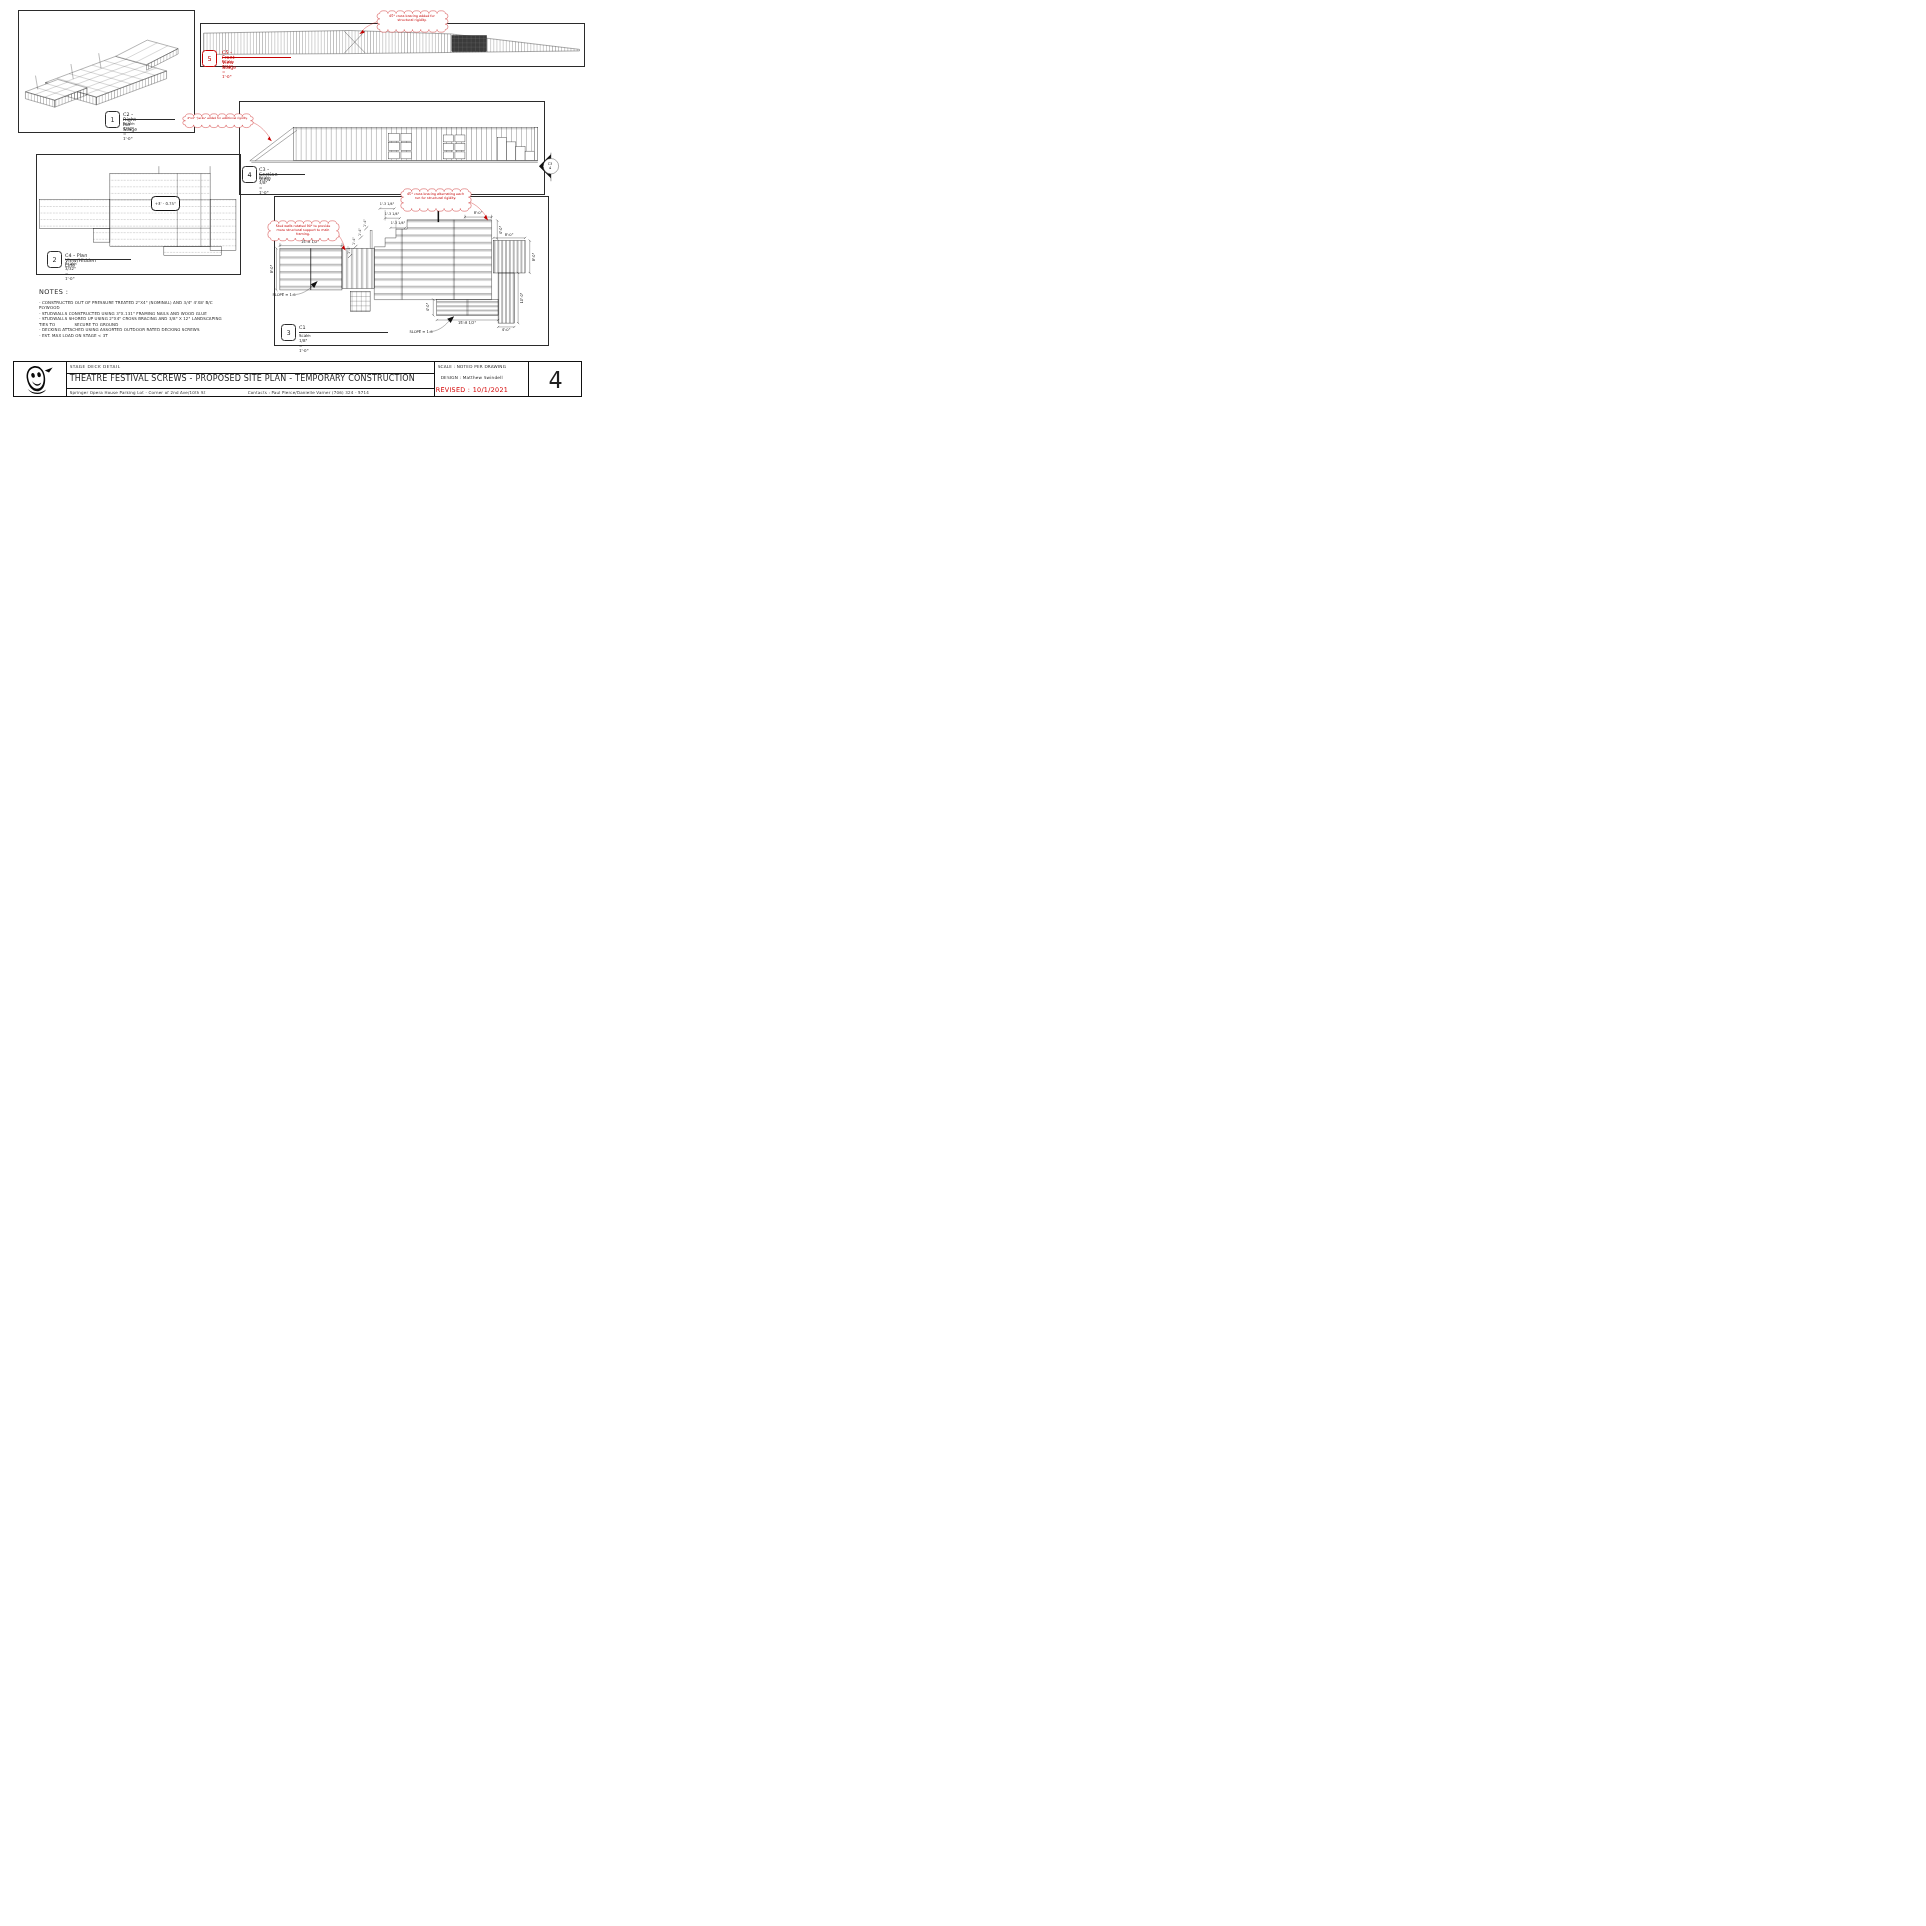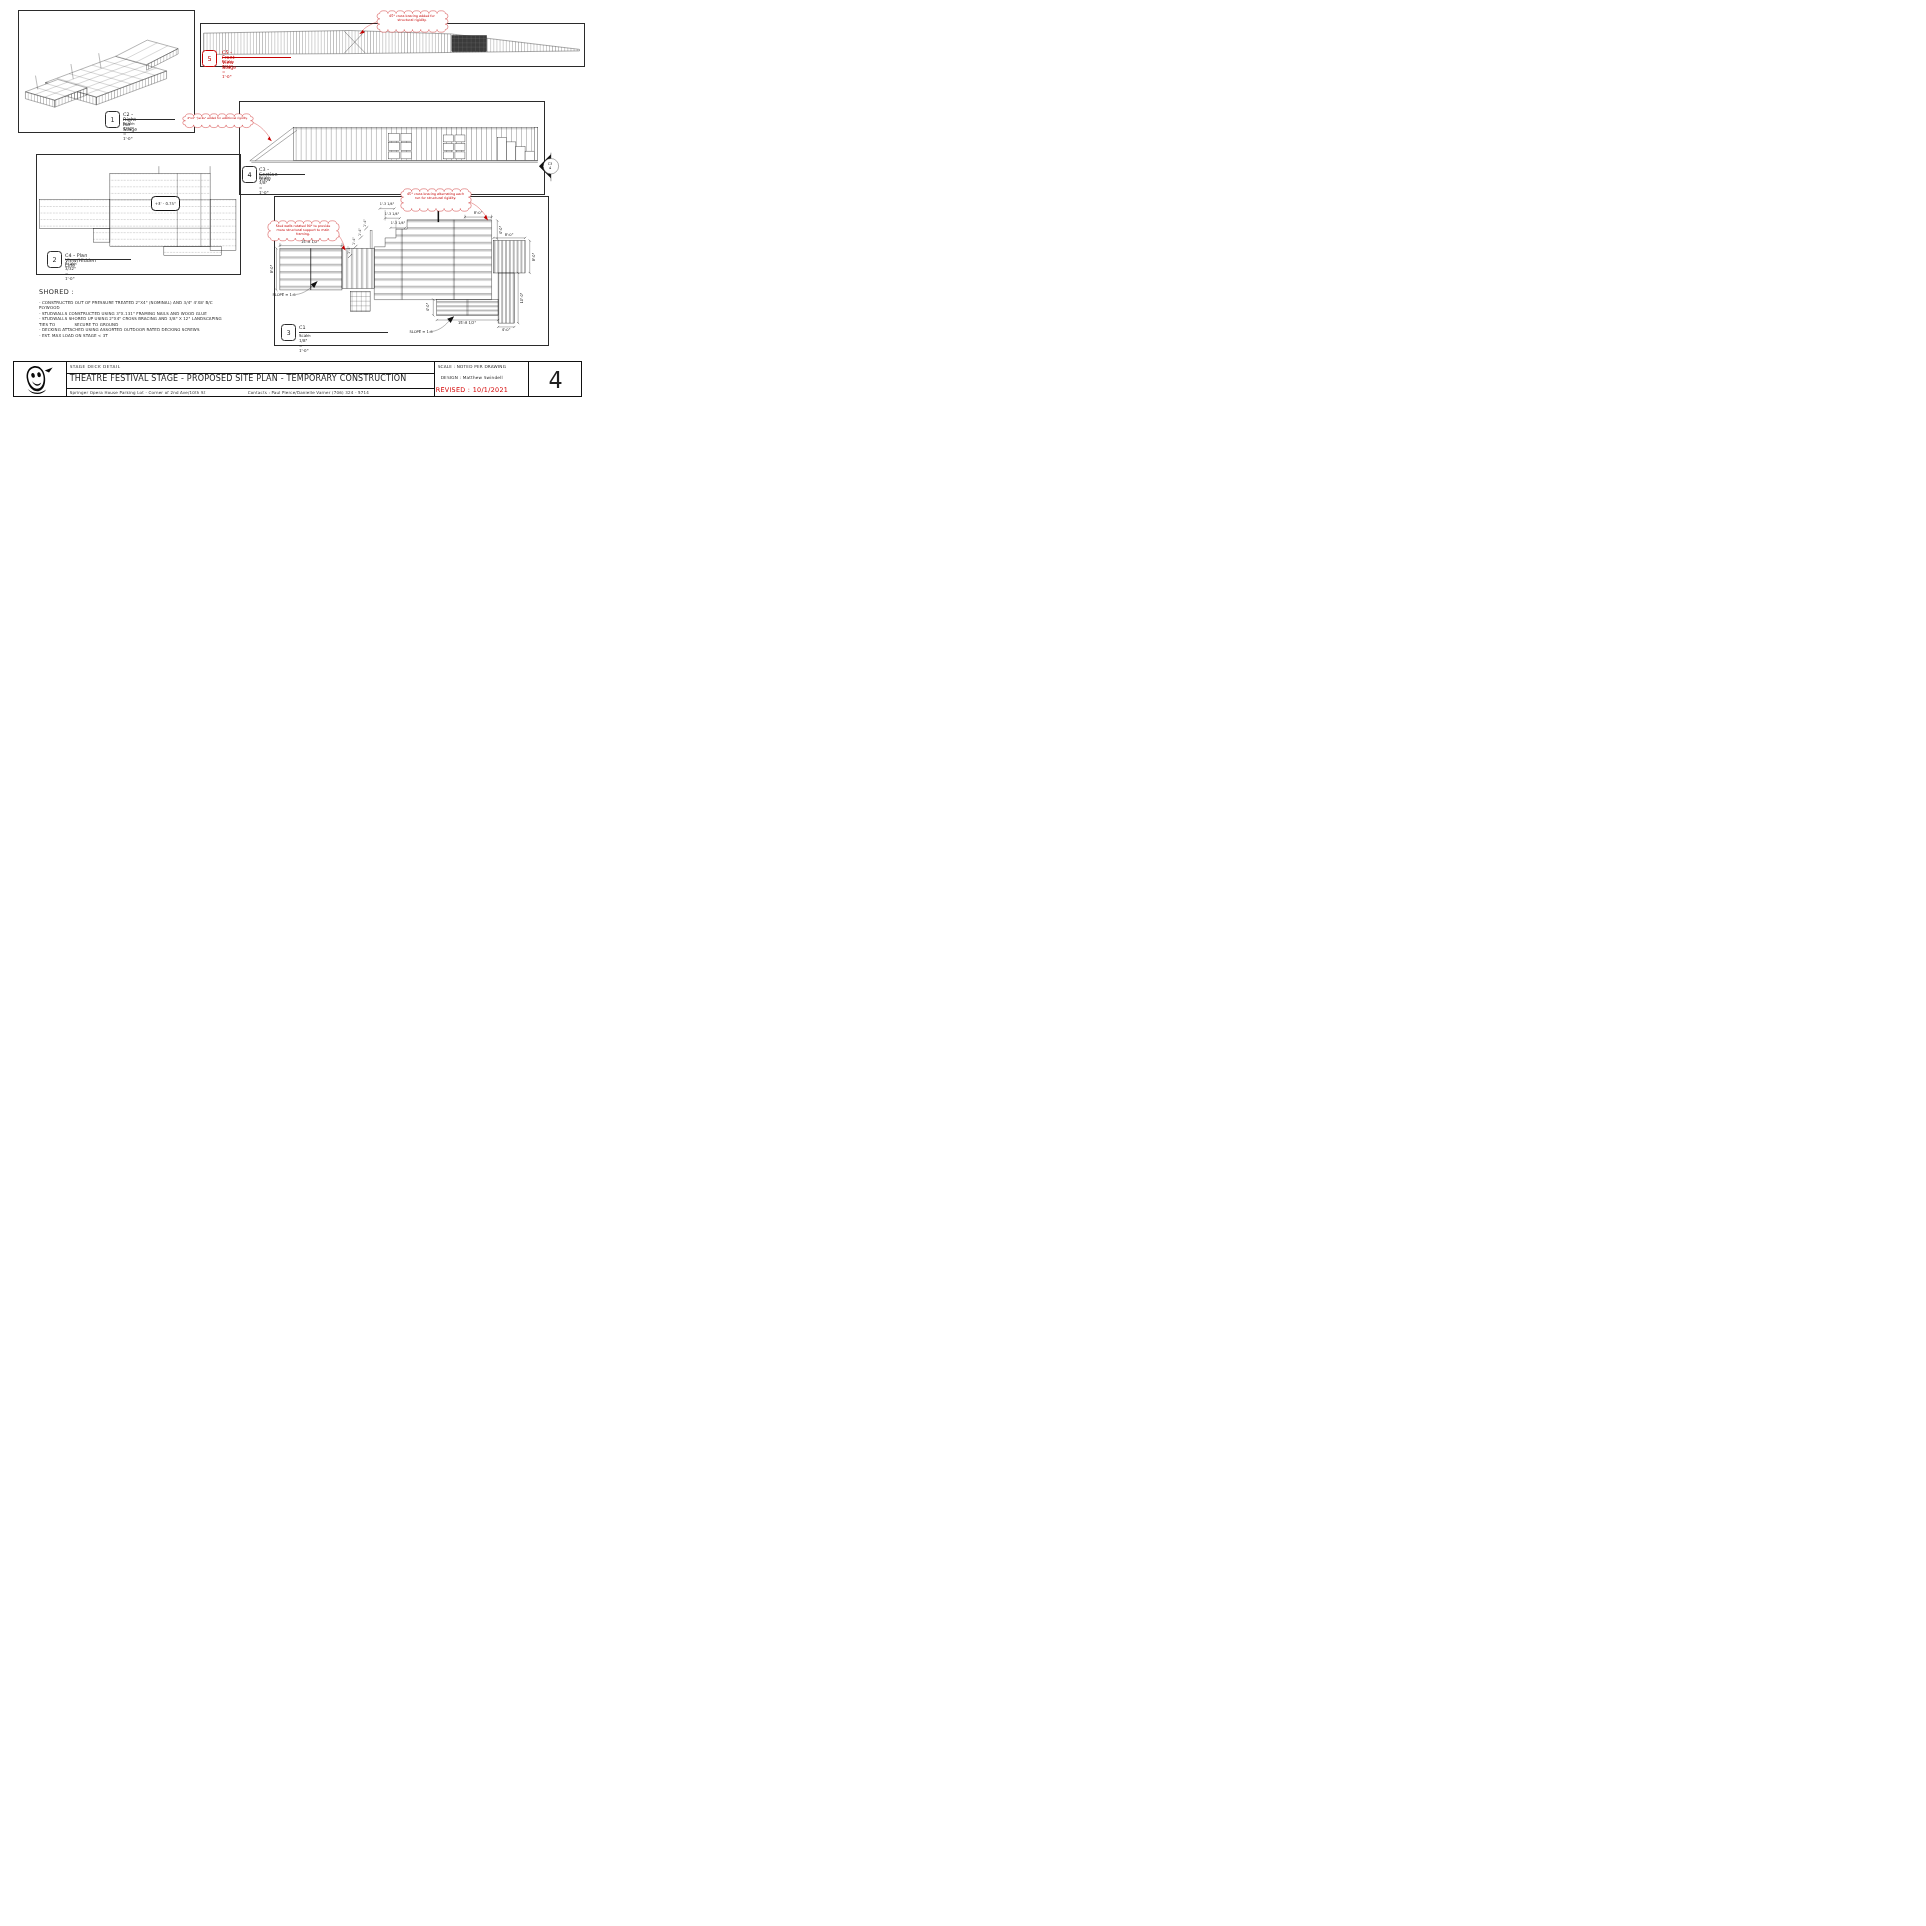--- a/index.html
+++ b/index.html
@@ -303,21 +303,21 @@
     <span>45* cross bracing alternating each run for structural rigidity.</span>
   </div>
   <div class="cloud" style="left:270px;top:223px;width:66px;height:14.6px;">
       <svg width="73" height="21.6" viewBox="0 0 189 56">
         <path d="M 9,9 a 10.6875 7 0 0 1 21.375 0 a 10.6875 7 0 0 1 21.375 0 a 10.6875 7 0 0 1 21.375 0 a 10.6875 7 0 0 1 21.375 0 a 10.6875 7 0 0 1 21.375 0 a 10.6875 7 0 0 1 21.375 0 a 10.6875 7 0 0 1 21.375 0 a 10.6875 7 0 0 1 21.375 0 a 7 9.5 0 0 1 0 19 a 7 9.5 0 0 1 0 19 a 10.6875 7 0 0 1 -21.375 0 a 10.6875 7 0 0 1 -21.375 0 a 10.6875 7 0 0 1 -21.375 0 a 10.6875 7 0 0 1 -21.375 0 a 10.6875 7 0 0 1 -21.375 0 a 10.6875 7 0 0 1 -21.375 0 a 10.6875 7 0 0 1 -21.375 0 a 10.6875 7 0 0 1 -21.375 0 a 7 9.5 0 0 1 0 -19 a 7 9.5 0 0 1 0 -19 Z" fill="#fff" stroke="#c40000" stroke-width="1"></path>
       </svg>
     <span>Stud walls rotated 90* to provide more structural support to main framing.</span>
   </div>
 
   <div class="notes">
-    <div class="nh">SHORED :</div>
+    <div class="nh">NOTES :</div>
     <div class="nl">- CONSTRUCTED OUT OF PRESSURE TREATED 2"X4" (NOMINAL) AND 3/4" 4'X8' B/C</div>
     <div class="nl">PLYWOOD</div>
     <div class="nl">- STUDWALLS CONSTRUCTED USING 3"X.131" FRAMING NAILS AND WOOD GLUE</div>
     <div class="nl">- STUDWALLS SHORED UP USING 2"X4" CROSS BRACING AND 3/8" X 12" LANDSCAPING</div>
     <div class="nl">TIES TO              SECURE TO GROUND</div>
     <div class="nl">- DECKING ATTACHED USING ASSORTED OUTDOOR RATED DECKING SCREWS</div>
     <div class="nl">- EST. MAX LOAD ON STAGE &lt; 3T</div>
   </div>
 
   <div class="tblock">
@@ -331,21 +331,21 @@
         <path d="M30,6 C14,10 8,26 12,44 C16,64 30,80 46,76 C60,72 66,52 62,32 C58,12 44,3 30,6 Z" fill="#0b0b0b"></path>
         <path d="M31,11 C18,14 13,27 16,42 C19,58 31,72 44,69 C56,66 61,49 58,33 C55,16 43,8 31,11 Z" fill="#fff"></path>
         <ellipse cx="29" cy="32" rx="5" ry="7" fill="#0b0b0b" transform="rotate(-15 29 32)"></ellipse>
         <ellipse cx="46" cy="30" rx="5" ry="7" fill="#0b0b0b" transform="rotate(-15 46 30)"></ellipse>
         <path d="M26,48 C32,58 44,60 52,52 C48,64 34,66 26,48 Z" fill="#0b0b0b"></path>
         <path d="M62,18 L84,10 L74,24 Z" fill="#0b0b0b"></path>
         <path d="M14,70 C30,84 52,84 66,72 C56,88 28,90 14,70 Z" fill="#0b0b0b"></path>
       </svg>
     </div>
     <div class="tb-small">STAGE DECK DETAIL</div>
-    <div class="tb-title">THEATRE FESTIVAL STAGE - PROPOSED SITE PLAN - TEMPORARY CONSTRUCTION</div>
+    <div class="tb-title">THEATRE FESTIVAL SCREWS - PROPOSED SITE PLAN - TEMPORARY CONSTRUCTION</div>
     <div class="tb-loc">Springer Opera House Parking Lot - Corner of 2nd Ave/10th St</div>
     <div class="tb-contact">Contacts : Paul Pierce/Danielle Varner (706) 324 - 5714</div>
     <div class="tb-scale">SCALE : NOTED PER DRAWING</div>
     <div class="tb-design">DESIGN : Matthew Swindell</div>
     <div class="tb-revised">REVISED : 10/1/2021</div>
     <div class="tb-num">4</div>
   </div>
 
 </div>
 

